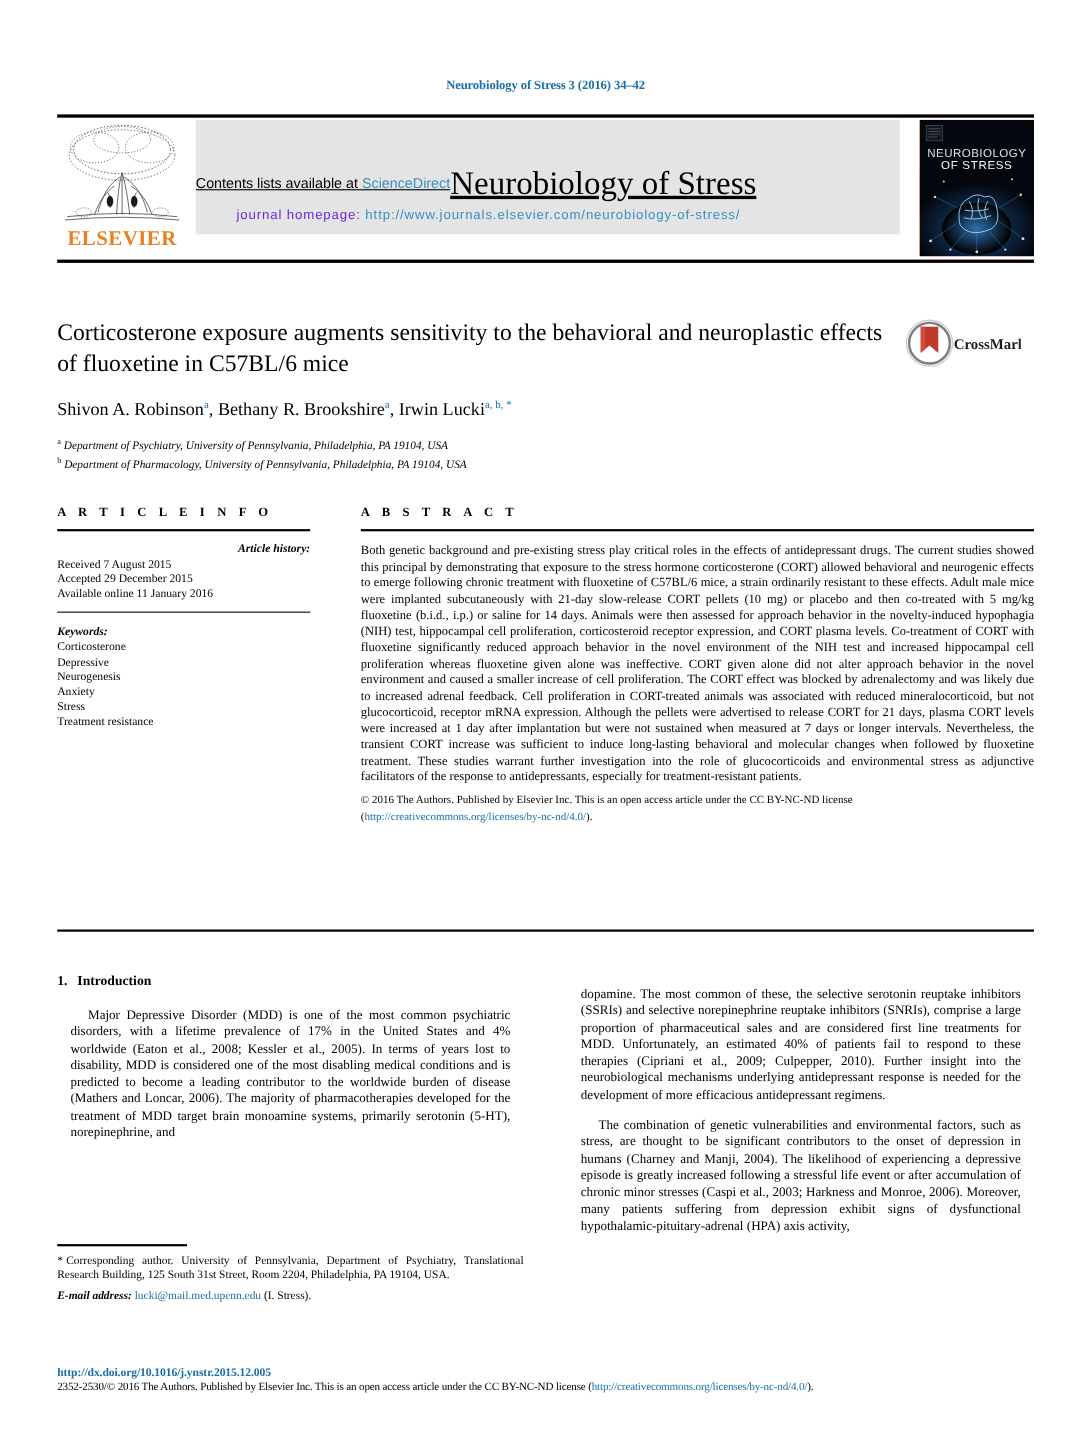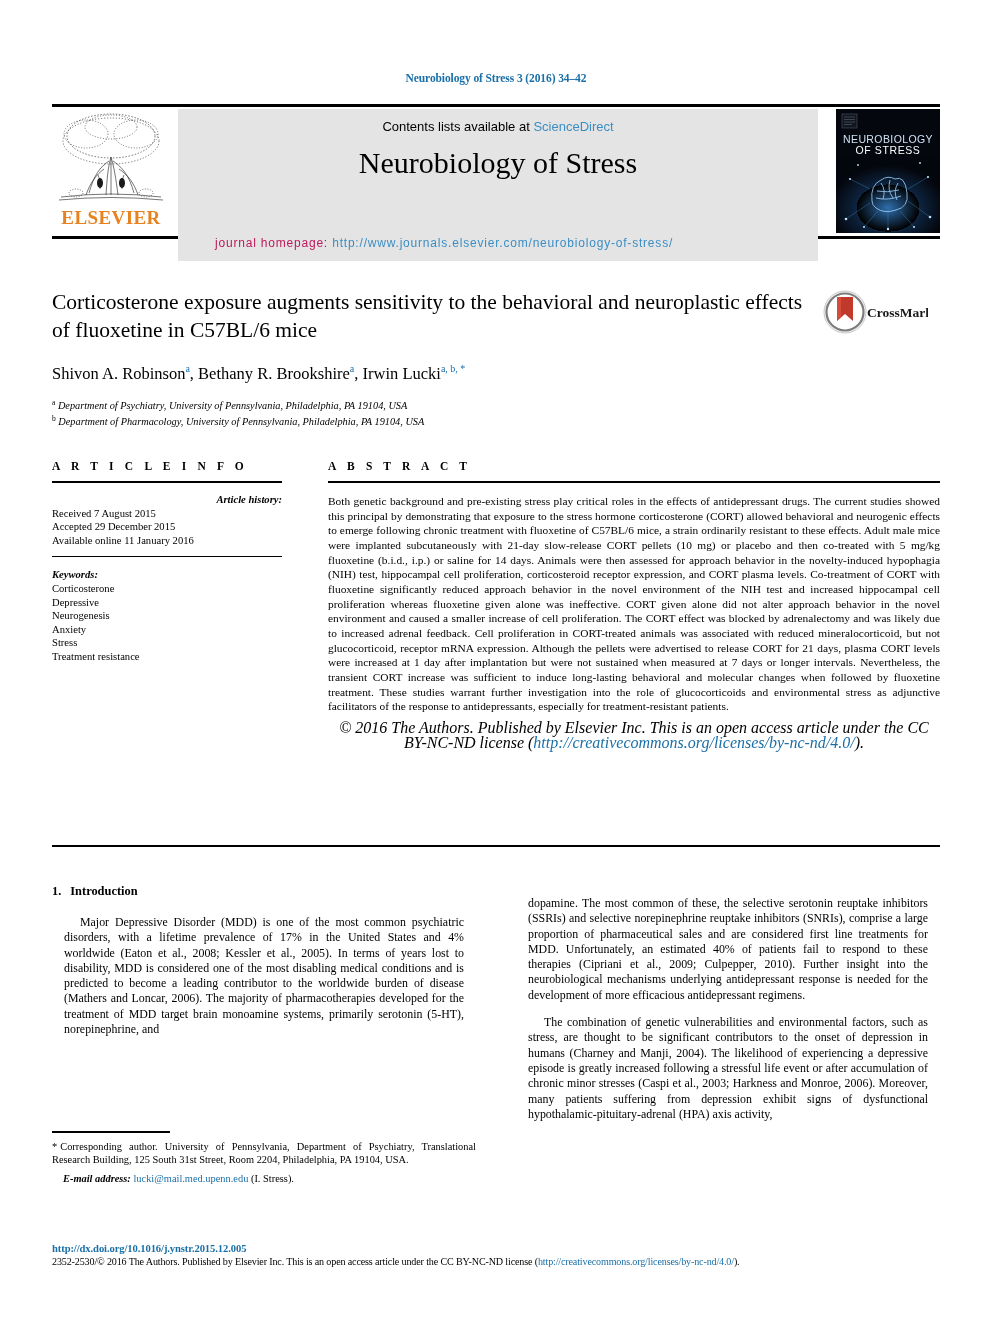--- a/index.html
+++ b/index.html
@@ -42,43 +42,43 @@
   .elsevier-word {
     position: absolute; left: 0; top: 98px; width: 118px;
     text-align: center;
     font-family: "Liberation Serif", serif;
     font-size: 19px; font-weight: bold;
     letter-spacing: 0.4px;
     color: #E8821E;
   }
 
   .grey-panel {
-    position: absolute; left: 126px; top: 0; width: 640px; height: 152px;
+    position: absolute; left: 126px; top: 0; width: 640px; height: 104px;
     background: #e4e4e4;
-    display: flex; flex-direction: column;
-    align-items: center; justify-content: flex-start;
+    display: flex; 
+    align-items: center; justify-content: flex-start; text-decoration: underline;
   }
   .contents-line {
     margin-top: 10px;
     font-size: 13px; color: #000;
     font-family: "Liberation Sans", sans-serif;
   }
   .contents-line .sd { color: #3b8ec4; }
   .journal-title {
     margin-top: 12px;
     font-family: "Liberation Serif", serif;
     font-size: 30px; font-weight: normal; color: #000;
     letter-spacing: 0px;
   }
   .homepage-line {
     position: absolute; left: 16px; bottom: 11px;
     font-family: "Liberation Sans", sans-serif;
     font-size: 12px; letter-spacing: 0.8px;
   }
-  .homepage-line .lbl { color: #be185d; padding-left: 21px; }
+  .homepage-line .lbl { color: #6d28d9; padding-left: 21px; }
   .homepage-line .url { color: #3b8ec4; }
 
   .cover-thumb {
     position: absolute; right: 0; top: 0; width: 104px; height: 124px;
     background: #c2410c;
     overflow: hidden;
   }
 
   
   .title-block { position: absolute; left: 52px; top: 288px; width: 760px; }
@@ -120,23 +120,22 @@
   .kw-block .em { font-style: italic; font-weight: bold; }
 
   .abstract-body {
     margin-top: 11px;
     font-size: 11.4px; line-height: 14.65px;
     text-align: justify;
     text-justify: inter-word;
   }
   .copyright {
     margin-top: 7px;
-    font-size: 16px; line-height: 14.65px;
-    text-align: center;
-    font-style: italic;
+    font-size: 10px; line-height: 14.65px;
+    text-align: left;
   }
   .copyright a, .link { color: #1a6fa8; text-decoration: none; }
 
   #rule-abs-bottom {
     position: absolute; left: 52px; top: 845px; width: 888px; height: 2px; background: #000;
   }
 
   
   .body-cols {
     position: absolute; left: 52px; top: 884px; width: 888px; height: 340px;
@@ -160,21 +159,21 @@
   p.para + p.para { margin-top: 0; }
 
   
   .footnotes { position: absolute; left: 52px; top: 1131px; width: 424px; }
   .fn-rule { width: 118px; height: 1.6px; background: #000; margin-bottom: 7px; }
   .fn-text {
     font-size: 10.4px; line-height: 13.1px; text-align: justify;
   }
   .fn-text .star { margin-right: 3px; }
   .fn-email { margin-top: 6px; font-size: 10.4px; line-height: 13.1px; }
-  .fn-email .em { font-style: italic; font-weight: bold; margin-left: 11px; }
+  .fn-email .em { font-style: italic; font-weight: bold; }
 
   
   .footer { position: absolute; left: 52px; top: 1243px; width: 888px; }
   .doi-line { font-size: 10.6px; color: #1a6fa8; font-weight: bold; letter-spacing: -0.1px; }
   .issn-line { margin-top: 2px; font-size: 10.1px; letter-spacing: -0.15px; white-space: nowrap; }
 </style>
 </head>
 <body>
 
 <div class="page">

